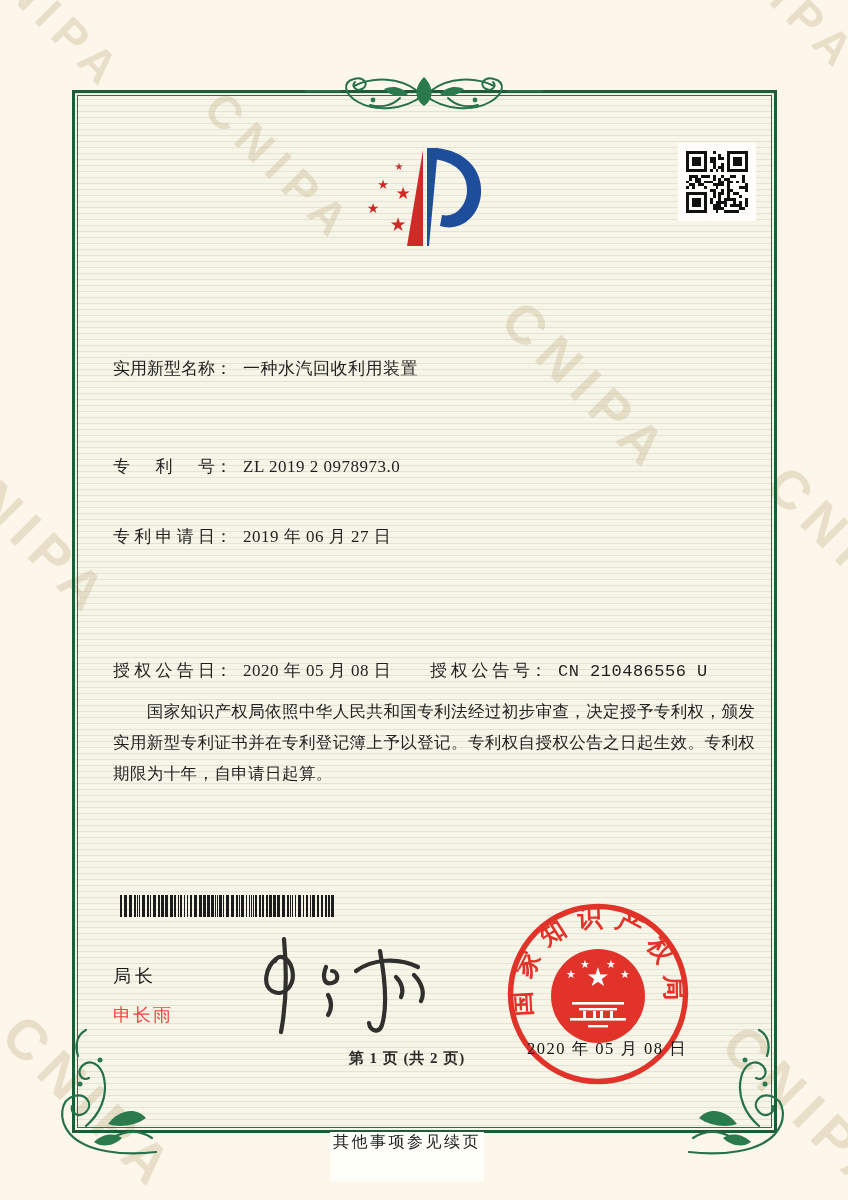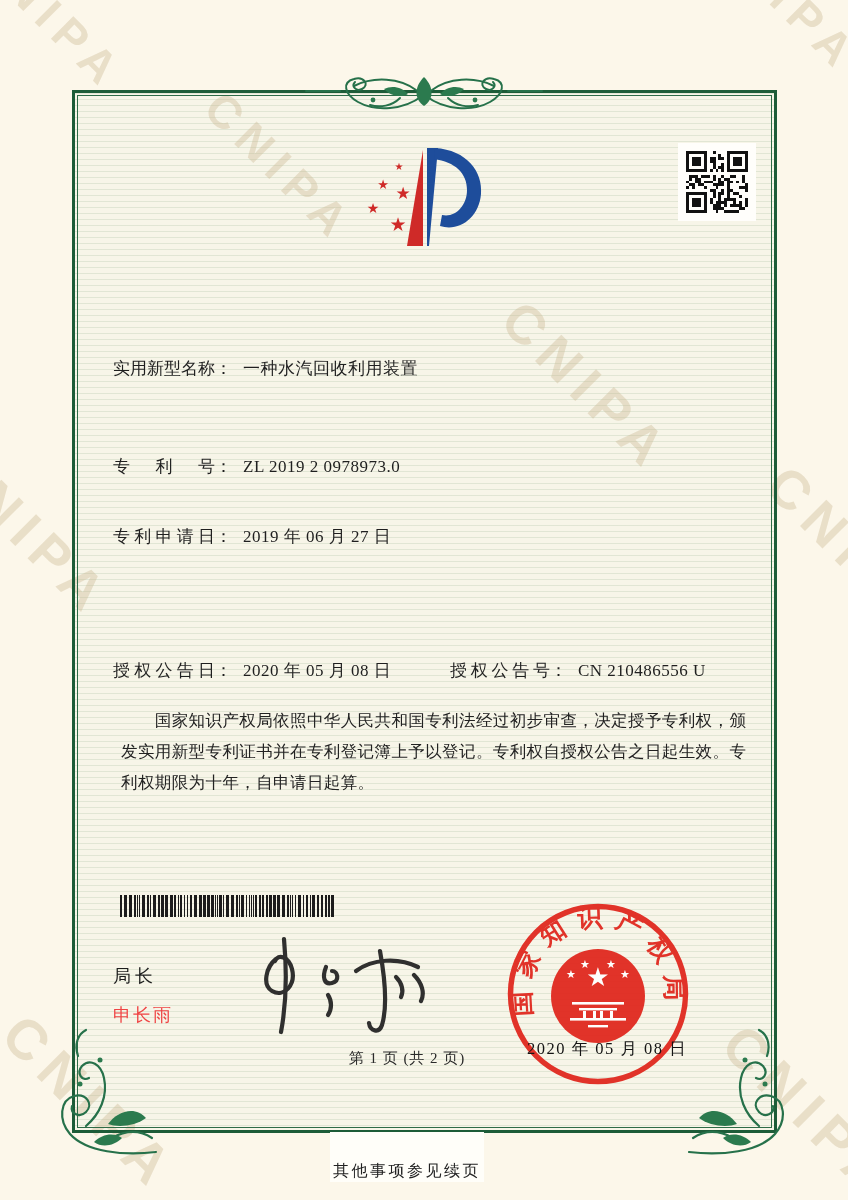--- a/index.html
+++ b/index.html
@@ -31,47 +31,47 @@
 
   .title{position:absolute;left:0;top:252px;width:848px;text-align:center;
          font-size:40px;font-weight:bold;letter-spacing:11px;padding-left:11px;
          box-sizing:border-box;color:#151515;}
 
   
   .frow{position:absolute;left:113px;font-size:17px;color:#1f1f1f;white-space:nowrap;}
   .flabel{display:inline-block;width:102px;text-align:justify;text-align-last:justify;vertical-align:bottom;}
   .fcolon{display:inline-block;}
   .fvalue{margin-left:11px;letter-spacing:0.5px;}
-  .fgroup2{position:absolute;left:337px;top:0;}
+  .fgroup2{position:absolute;left:317px;top:0;font-family:Liberation Mono, monospace;}
   .fgroup2 .flabel{width:100px;}
 
   
   .bodytext{position:absolute;left:113px;top:697px;width:650px;font-size:16.5px;
             line-height:31px;color:#222;}
-  .bodytext p{margin:8px;text-indent:2.05em;letter-spacing:0.4px;}
+  .bodytext p{margin:0;text-indent:2.05em;letter-spacing:0.4px;font-family:Liberation Mono, monospace;}
 
   
   .barcode{position:absolute;left:120px;top:895px;width:218px;height:22px;overflow:hidden;white-space:nowrap;font-size:0;}
   .barcode i{display:inline-block;height:100%;background:#1c1c1c;}
 
   
   .sig-title{position:absolute;left:113px;top:964px;font-size:18px;letter-spacing:4px;color:#1d1d1d;}
   .sig-name{position:absolute;left:113px;top:1003px;font-size:18px;letter-spacing:2px;color:#ef4444;}
   .signature{position:absolute;left:248px;top:933px;width:195px;height:108px;}
 
   
   .seal{position:absolute;left:503px;top:899px;width:190px;height:190px;opacity:0.93;}
   .seal-date{position:absolute;left:527px;top:1038px;font-size:16.5px;letter-spacing:1.5px;
              color:#141414;z-index:5;white-space:nowrap;}
 
   
   .page-num{position:absolute;left:0;top:1049px;width:814px;text-align:center;font-size:15px;
-            letter-spacing:1px;color:#2a2a2a;}
+            letter-spacing:1px;color:#2a2a2a;font-weight:bold;}
   .cont-patch{position:absolute;left:330px;top:1132px;width:154px;height:50px;background:#fffef9;
-              display:flex;align-items:flex-end;justify-content:center;z-index:4;}
+              display:flex;align-items:flex-start;justify-content:center;z-index:4;}
   .cont-note{font-size:16px;letter-spacing:2.5px;color:#222;}
 
   
   .orn{position:absolute;z-index:3;pointer-events:none;}
   .orn-top{left:304px;top:70px;}
   .orn-bl{left:56px;top:1026px;}
   .orn-br{left:684px;top:1026px;transform:scale(-1,1);}
 </style>
 </head>
 <body>

